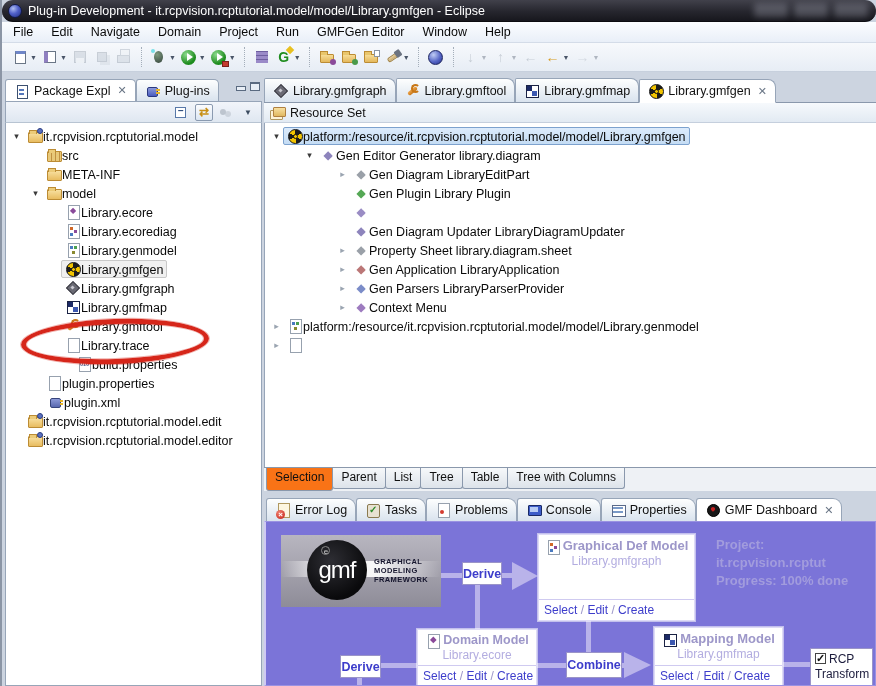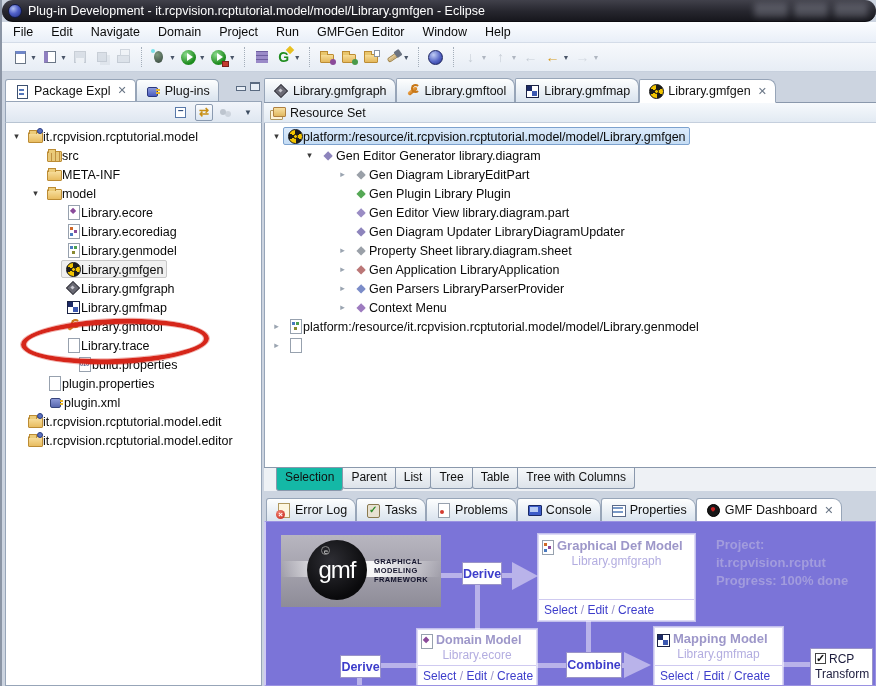--- a/index.html
+++ b/index.html
@@ -157,34 +157,34 @@
   .ed-tabs .ptab.active{border-bottom:1px solid #fff;margin-bottom:-1px;}
   .ed-header{position:absolute;left:0;top:25px;right:0;height:20px;
      background:linear-gradient(#f6f9fc,#e2eaf3);border-bottom:1px solid #c5cfdd;
      display:flex;align-items:center;gap:5px;padding-left:5px;font-size:12.5px;color:#111;text-align:right;}
   .ed-body{position:absolute;left:0;top:45px;right:0;bottom:24px;background:#fff;overflow:hidden;
      border-left:1px solid #97a5b8;}
   .sel-tabs{position:absolute;left:0;bottom:0;right:0;height:24px;background:#eef1f5;
      border-top:1px solid #8a98ac;display:flex;align-items:flex-start;padding-left:2px;}
   .stab{height:21px;padding:2px 8px 0;font-size:12px;color:#111;background:linear-gradient(#f6f8fa,#dde3ea);
      border:1px solid #8a98ac;border-top:none;border-radius:0 0 3px 3px;margin-right:-1px;}
-  .stab.active{background:#14b8a6;height:23px;position:relative;z-index:2;margin-left:10px;}
+  .stab.active{background:#f97316;height:23px;position:relative;z-index:2;}
   
   .bottom-panel{position:absolute;left:262px;top:494px;right:0;bottom:0;text-decoration:underline;}
   .bp-tabs{position:absolute;left:0;top:2px;right:0;height:25px;display:flex;align-items:flex-end;padding-left:2px;}
   .bp-tabs .ptab{height:23px;border-radius:3px 9px 0 0;}
   .dashboard{position:absolute;left:0;top:27px;right:0;bottom:0;background:#7b74d8;
      border:1px solid #9a92e2;border-left:2px solid #cfcaf2;overflow:hidden;}
   .dline{position:absolute;background:#b9b3ea;}
   .darrow{position:absolute;width:0;height:0;}
   .dash-btn{position:absolute;background:#fff;border:1px solid #9a94c8;color:#3d3dcb;
      font-size:12.5px;font-weight:bold;display:flex;align-items:center;justify-content:center;z-index:3;}
   .dbox{position:absolute;background:#fff;border:1px solid #dedbf6;box-shadow:0 0 0 1px rgba(255,255,255,.55);
      display:flex;flex-direction:column;z-index:3;}
-  .dbox-title{display:flex;align-items:center;justify-content:flex-start;gap:4px;font-size:13px;font-weight:bold;
+  .dbox-title{display:flex;align-items:center;justify-content:center;gap:4px;font-size:13px;font-weight:bold;
      color:#9d97c9;padding-top:3px;}
   .dbox-file{text-align:center;font-size:12px;color:#b3ade0;padding-top:1px;}
   .dbox-links{border-top:1px solid #cfcaf0;margin-top:auto;padding:3px 0 3px 5px;font-size:12px;color:#9a94c8;}
   .dbox-links .lnk{color:#3d3dcb;}
   .gmf-logo{position:absolute;left:15px;top:13px;width:160px;height:72px;
      background:linear-gradient(#b8b6c0,#8e8c98);z-index:3;overflow:hidden;}
   .logo-band{position:absolute;left:0;top:26px;width:100%;height:16px;
      background:linear-gradient(90deg,rgba(255,255,255,0),rgba(255,255,255,.9) 30%,rgba(255,255,255,.9) 60%,rgba(255,255,255,0));}
   .logo-circle{position:absolute;left:26px;top:5px;width:60px;height:60px;border-radius:50%;
      background:radial-gradient(circle at 40% 35%,#2e2e34,#0a0a0c 70%);color:#fff;
@@ -581,21 +581,20 @@
             <span class="texp"></span>
             <span class="twrap">
               <span class="ic ic-dia" style="color: rgb(85, 168, 85);">◆</span>
               <span>Gen Plugin Library Plugin</span>
             </span>
           </div>
           <div class="trow" style="padding-left: 71px;">
             <span class="texp"></span>
             <span class="twrap">
               <span class="ic ic-dia" style="color: rgb(154, 140, 196);">◆</span>
-              <span>Gen Editor View library.diagram.part</span>
             </span>
           </div>
           <div class="trow" style="padding-left: 71px;">
             <span class="texp"></span>
             <span class="twrap">
               <span class="ic ic-dia" style="color: rgb(141, 132, 188);">◆</span>
               <span>Gen Diagram Updater LibraryDiagramUpdater</span>
             </span>
           </div>
           <div class="trow" style="padding-left: 71px;">

